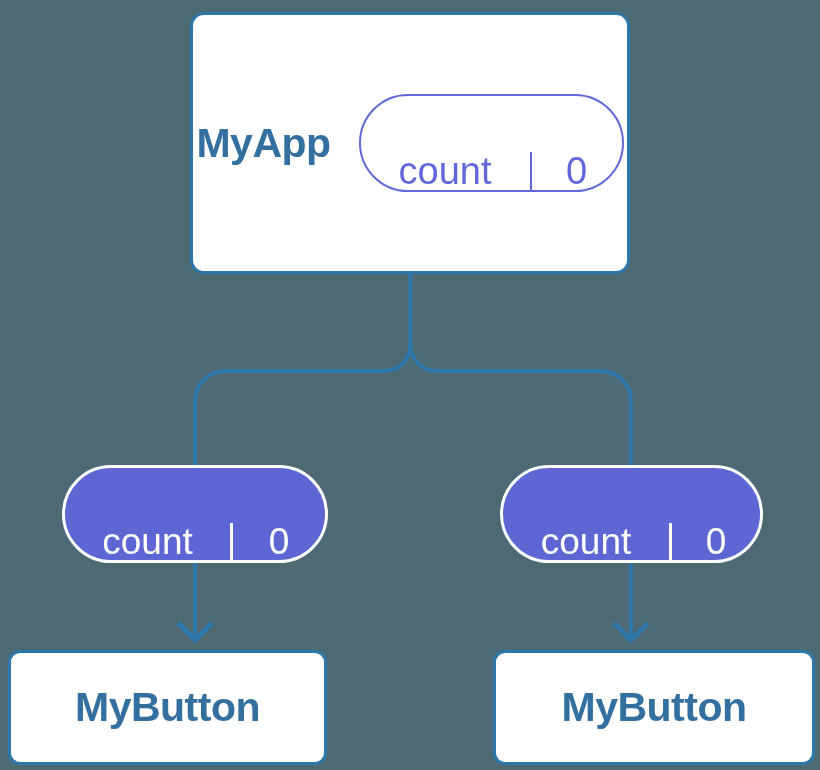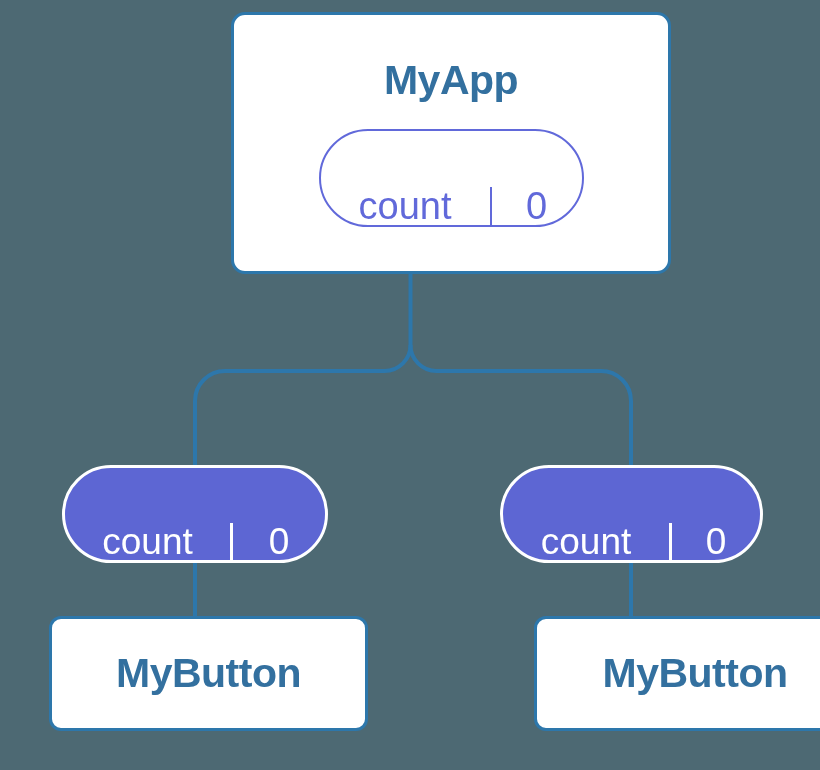--- a/index.html
+++ b/index.html
@@ -26,33 +26,31 @@
     position: absolute;
     inset: 0;
     z-index: 1;
   }
   .node {
     position: absolute;
     z-index: 2;
     background: var(--node-background);
     border: 3.5px solid var(--node-border);
     display: flex;
-    flex-direction: column;
     align-items: center;
     justify-content: center;
-    margin-left: 41px;
   }
   .node-app {
     left: 190px; top: 12px;
     width: 440px; height: 262px;
     border-radius: 14px;
     gap: 28px;
   }
   .node-button {
-    top: 616px;
+    top: 650px;
     height: 115px;
     border-radius: 12px;
   }
   .node-button-left  { left: 8px;   width: 319px; }
   .node-button-right { left: 493px; width: 322px; }
   .node-title {
     color: var(--node-title);
     font-size: 41px;
     font-weight: 600;
     line-height: 1;

